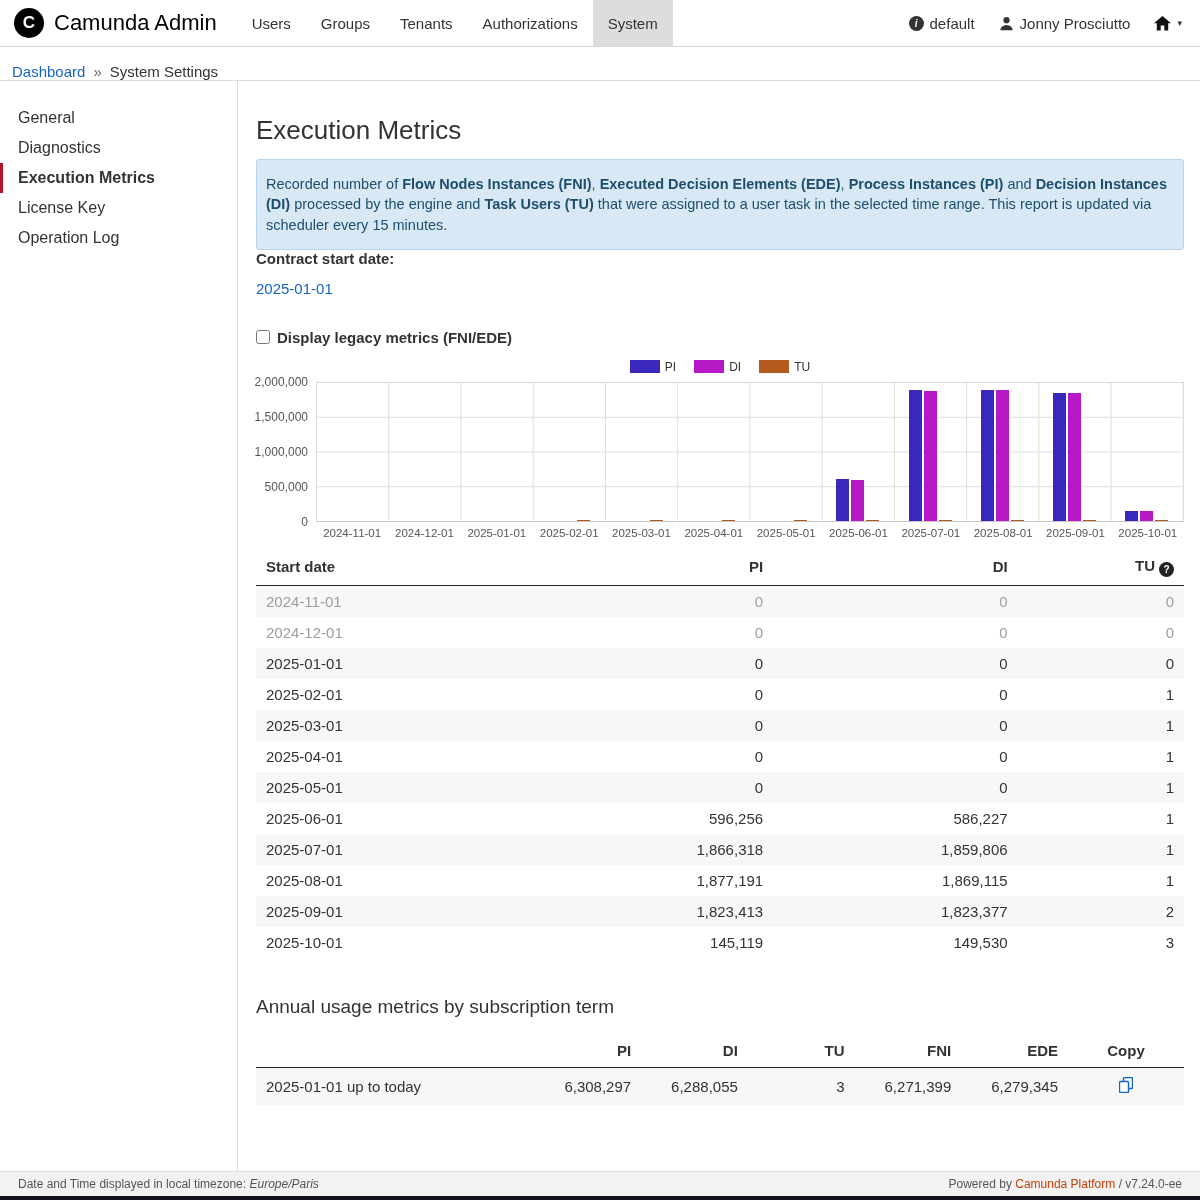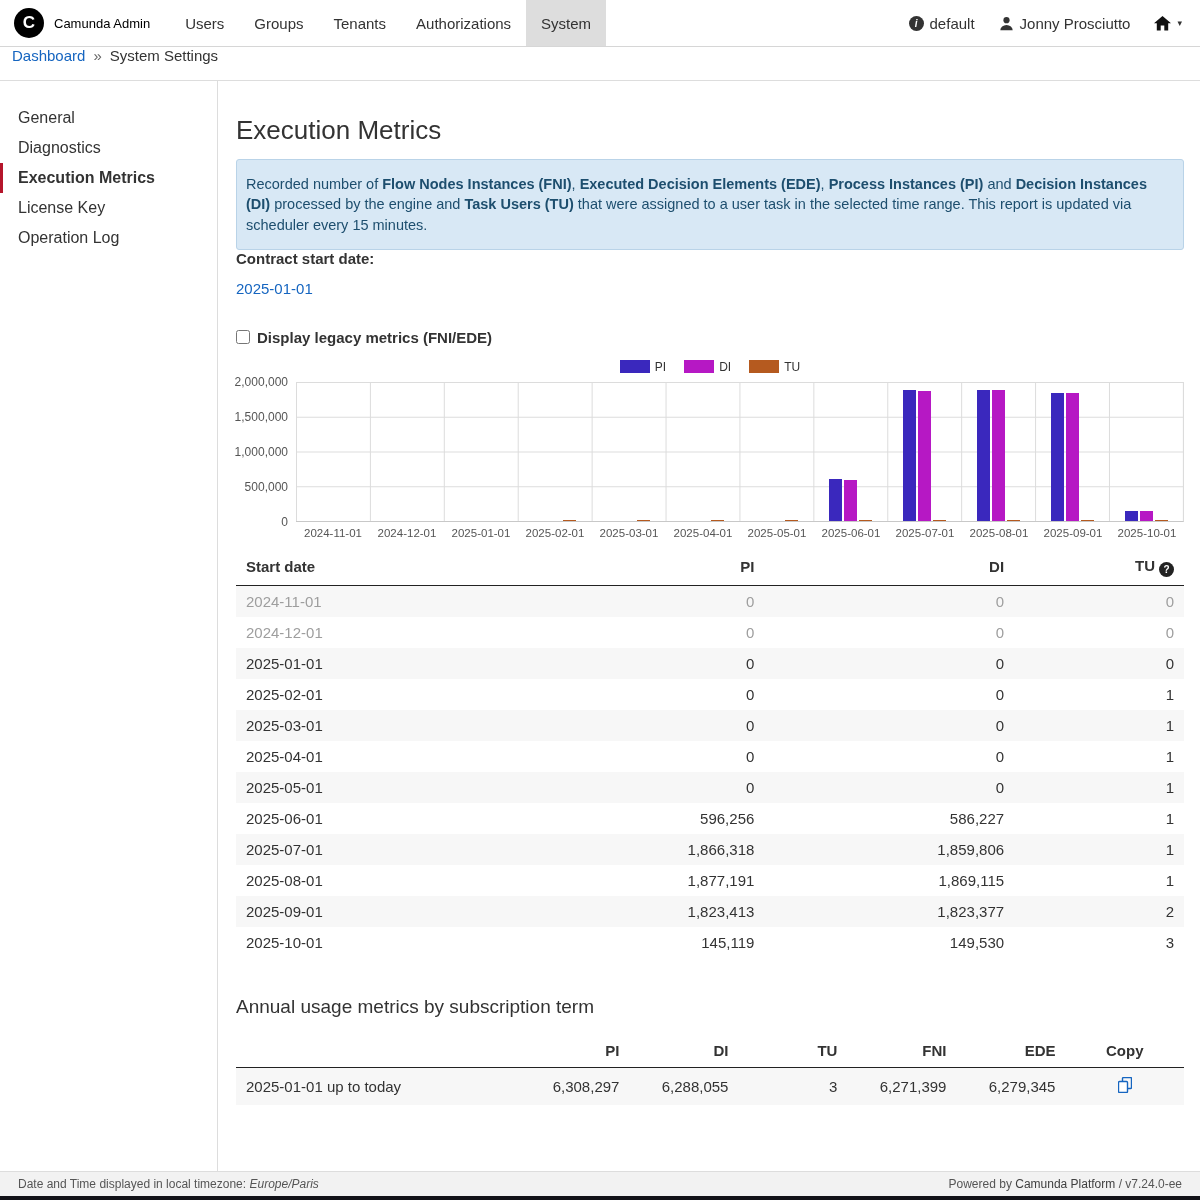--- a/index.html
+++ b/index.html
@@ -9,41 +9,41 @@
     background:#fff; color:#333; font-size:14px;
     position:relative; overflow:hidden;
   }
   a { text-decoration:none; }
 
   
   .navbar { height:47px; display:flex; align-items:stretch; border-bottom:1px solid #d6d6d6; background:#fff; }
   .brand { display:flex; align-items:center; gap:10px; padding:0 20px 0 14px; }
   .logo { width:30px; height:30px; border-radius:50%; background:#000; color:#fff;
           display:flex; align-items:center; justify-content:center; font-weight:bold; font-size:17px; }
-  .brand-text { font-size:13px; color:#000; }
+  .brand-text { font-size:22px; color:#000; }
   .nav-items { display:flex; align-items:stretch; }
   .nav-item { display:flex; align-items:center; padding:0 15px; font-size:15px; color:#333; cursor:pointer; }
   .nav-item.active { background:#ddd; }
   .nav-right { margin-left:auto; display:flex; align-items:center; gap:24px; padding-right:18px; }
   .nav-right .menu { display:flex; align-items:center; gap:6px; font-size:15px; color:#333; cursor:pointer; }
   .info-circle { width:15px; height:15px; border-radius:50%; background:#333; color:#fff;
                  display:inline-flex; align-items:center; justify-content:center;
                  font-size:10px; font-weight:bold; font-style:italic; }
   .caret { font-size:9px; color:#333; }
 
   
-  .breadcrumb { height:34px; display:flex; align-items:flex-start; gap:8px; padding:0 12px;
+  .breadcrumb { height:34px; display:flex; align-items:flex-end; gap:8px; padding:0 12px;
                 border-bottom:1px solid #ddd; font-size:15px; background:#fff; }
   .breadcrumb a { color:#1565c0; cursor:pointer; }
   .breadcrumb .sep { color:#666; }
   .breadcrumb .current { color:#333; }
 
   
   .layout { display:flex; height:1090px; }
-  .sidebar { width:218px; flex-shrink:0; border-right:1px solid #ddd; padding-top:22px; }
+  .sidebar { width:238px; flex-shrink:0; border-right:1px solid #ddd; padding-top:22px; }
   .side-item { padding:5px 15px; font-size:16px; color:#333; cursor:pointer;
                border-left:3px solid transparent; line-height:20px; }
   .side-item.active { border-left-color:#b5152b; font-weight:600; }
   .main { flex:1; padding:22px 16px 0 18px; overflow:hidden; }
 
   
   h1.page-title { font-size:26px; font-weight:400; color:#333; margin:12px 0 13px; }
   .infobox { background:#d8e8f5; border:1px solid #b9d3e8; border-radius:3px; color:#1d4e6e;
              padding:14px 9px; font-size:14.5px; line-height:1.4; }
   .infobox .b { font-weight:bold; }
@@ -92,21 +92,21 @@
   .annual-table th.col-term { width:30%; }
   .annual-table th.col-val { width:11.5%; }
   .annual-table th.col-copy, .annual-table td.copy-cell { width:70px; text-align:center; }
   .annual-table tbody td { padding:9px 10px; }
   .copy-btn { display:inline-block; cursor:pointer; }
 
   
   .footer { position:absolute; left:0; right:0; bottom:4px; height:25px; background:#f2f2f2;
             border-top:1px solid #ddd; display:flex; align-items:center;
             justify-content:space-between; padding:0 18px; font-size:12px; color:#555; }
-  .footer a { color:#404040; cursor:pointer; }
+  .footer a { color:#c2410c; cursor:pointer; }
   .footer em { }
   .bottom-strip { position:absolute; left:0; right:0; bottom:0; height:4px; background:#121218; }
 </style>
 </head>
 <body>
 
 <div class="navbar">
   <div class="brand">
     <div class="logo">C</div>
     <span class="brand-text">Camunda Admin</span>

